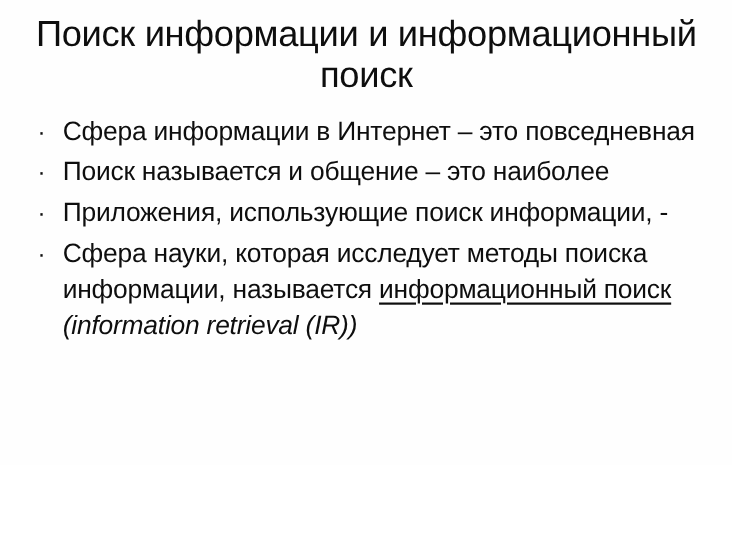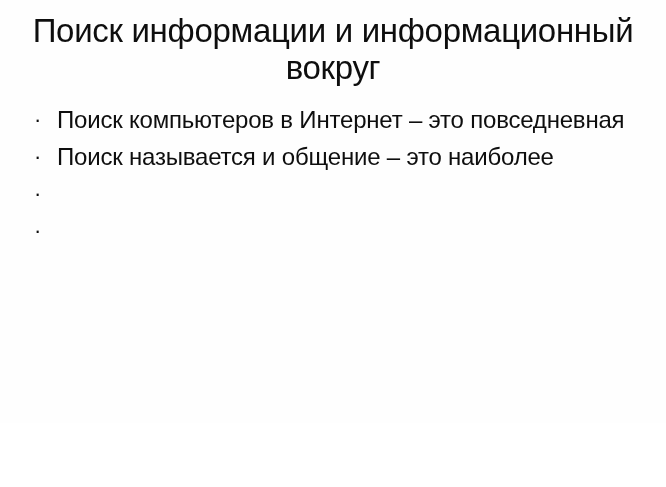--- a/index.html
+++ b/index.html
@@ -62,41 +62,45 @@
     font-style: italic;
   }
 </style>
 </head>
 <body>
 
 <div class="slide">
 
   <h1 class="title">
     <div class="title-line">Поиск информации и информационный</div>
-    <div class="title-line">вокруг</div>
+    <div class="title-line">поиск</div>
   </h1>
 
   <div class="bullets">
       <div class="bullet">
         <span class="marker">·</span>
         <div class="bullet-text">
-          <div class="bullet-line"><span>Поиск компьютеров в Интернет – это повседневная</span></div>
+          <div class="bullet-line"><span>Сфера информации в Интернет – это повседневная</span></div>
         </div>
       </div>
       <div class="bullet">
         <span class="marker">·</span>
         <div class="bullet-text">
           <div class="bullet-line"><span>Поиск называется и общение – это наиболее</span></div>
         </div>
       </div>
       <div class="bullet">
         <span class="marker">·</span>
         <div class="bullet-text">
+          <div class="bullet-line"><span>Приложения, использующие поиск информации, -</span></div>
         </div>
       </div>
       <div class="bullet">
         <span class="marker">·</span>
         <div class="bullet-text">
+          <div class="bullet-line"><span>Сфера науки, которая исследует методы поиска</span></div>
+          <div class="bullet-line"><span>информации, называется </span><span class="seg-underline">информационный поиск</span></div>
+          <div class="bullet-line"><span class="seg-italic">(information retrieval (IR))</span></div>
         </div>
       </div>
     </div>
 
 </div>
 
 </body></html>

